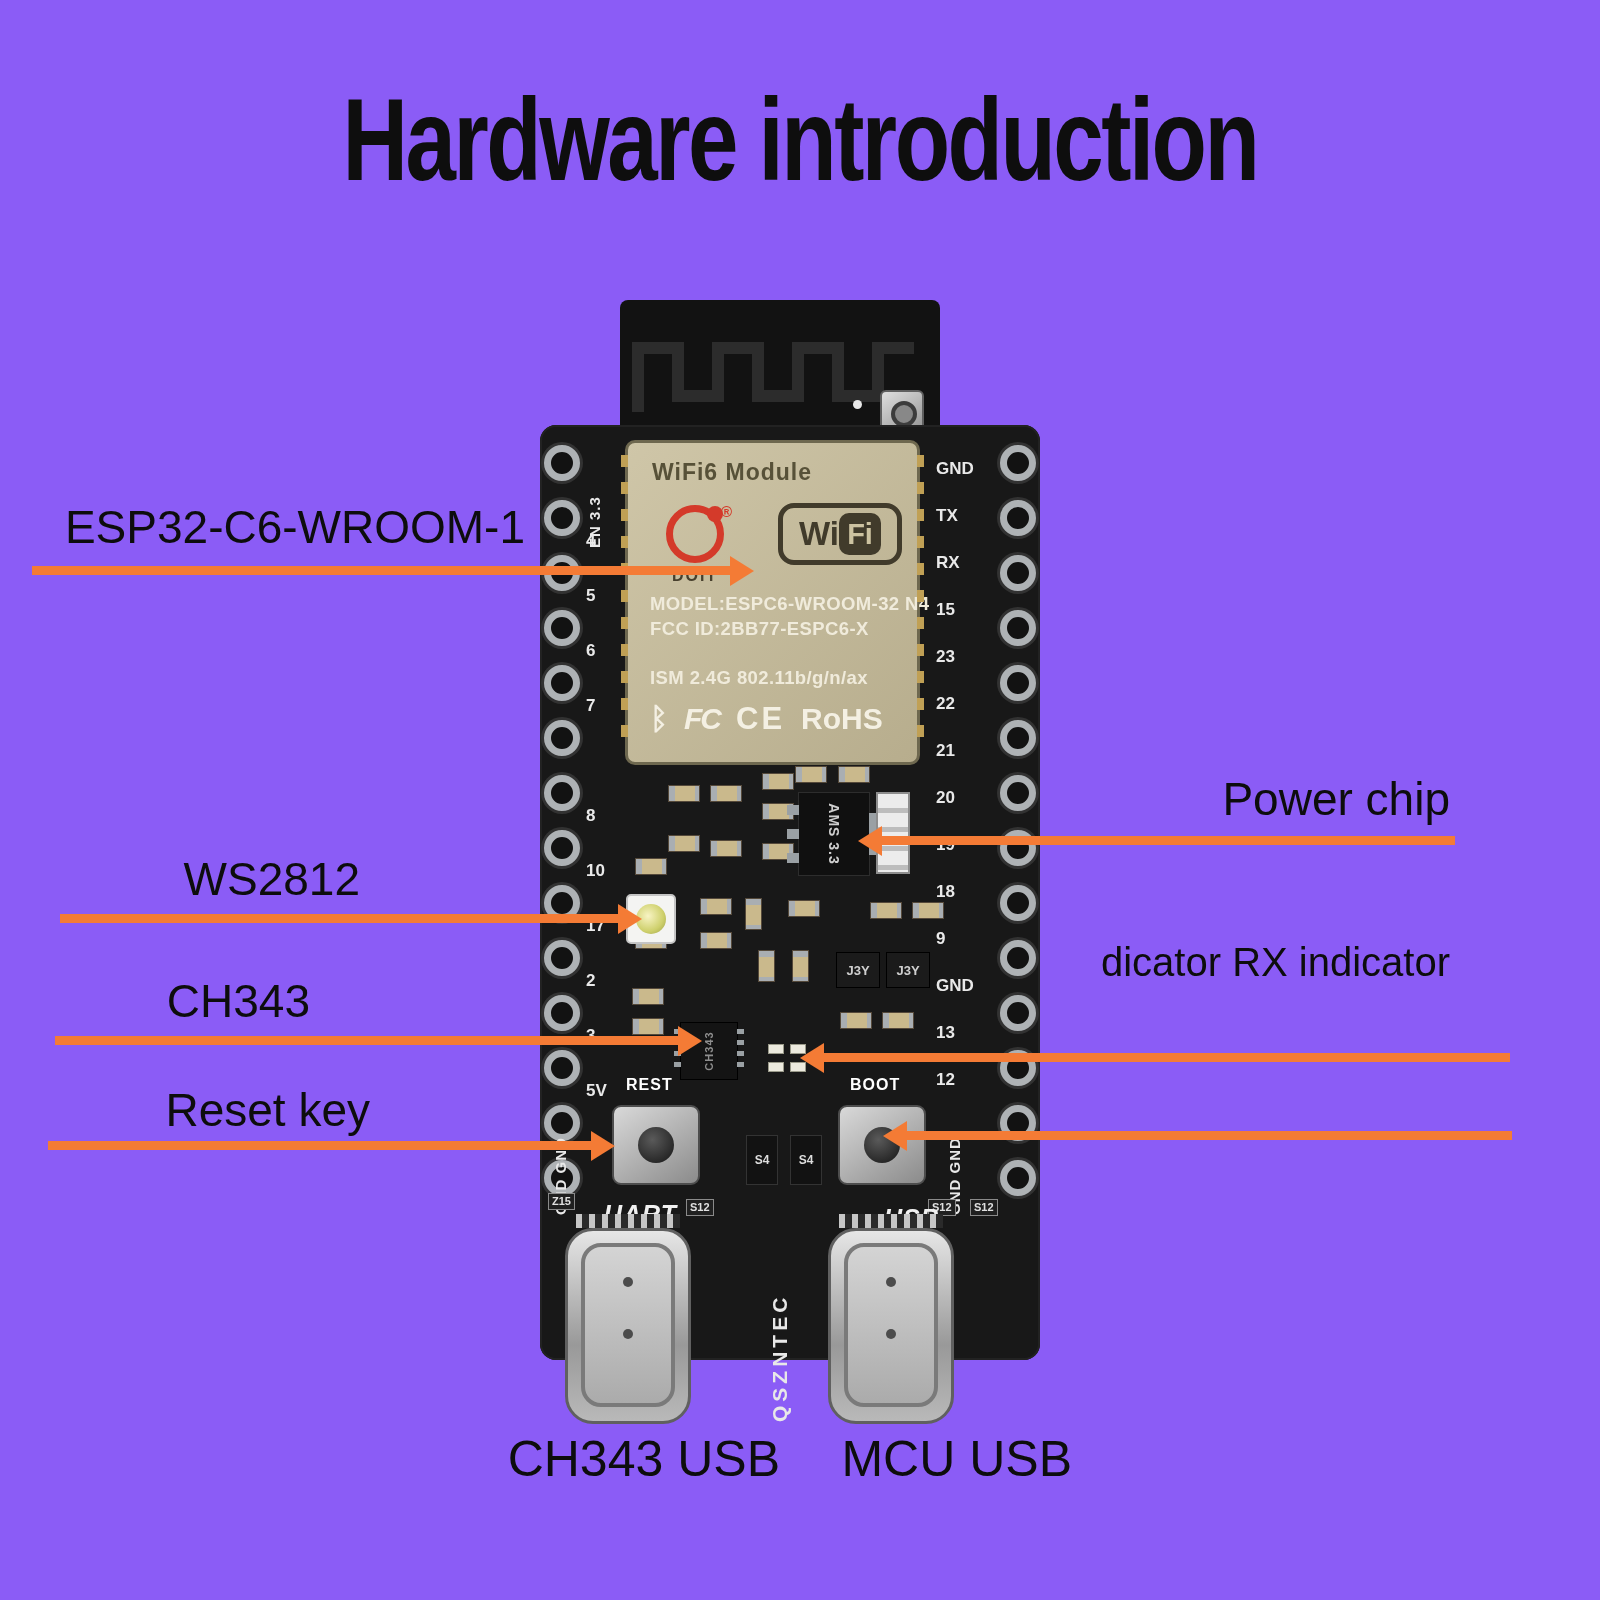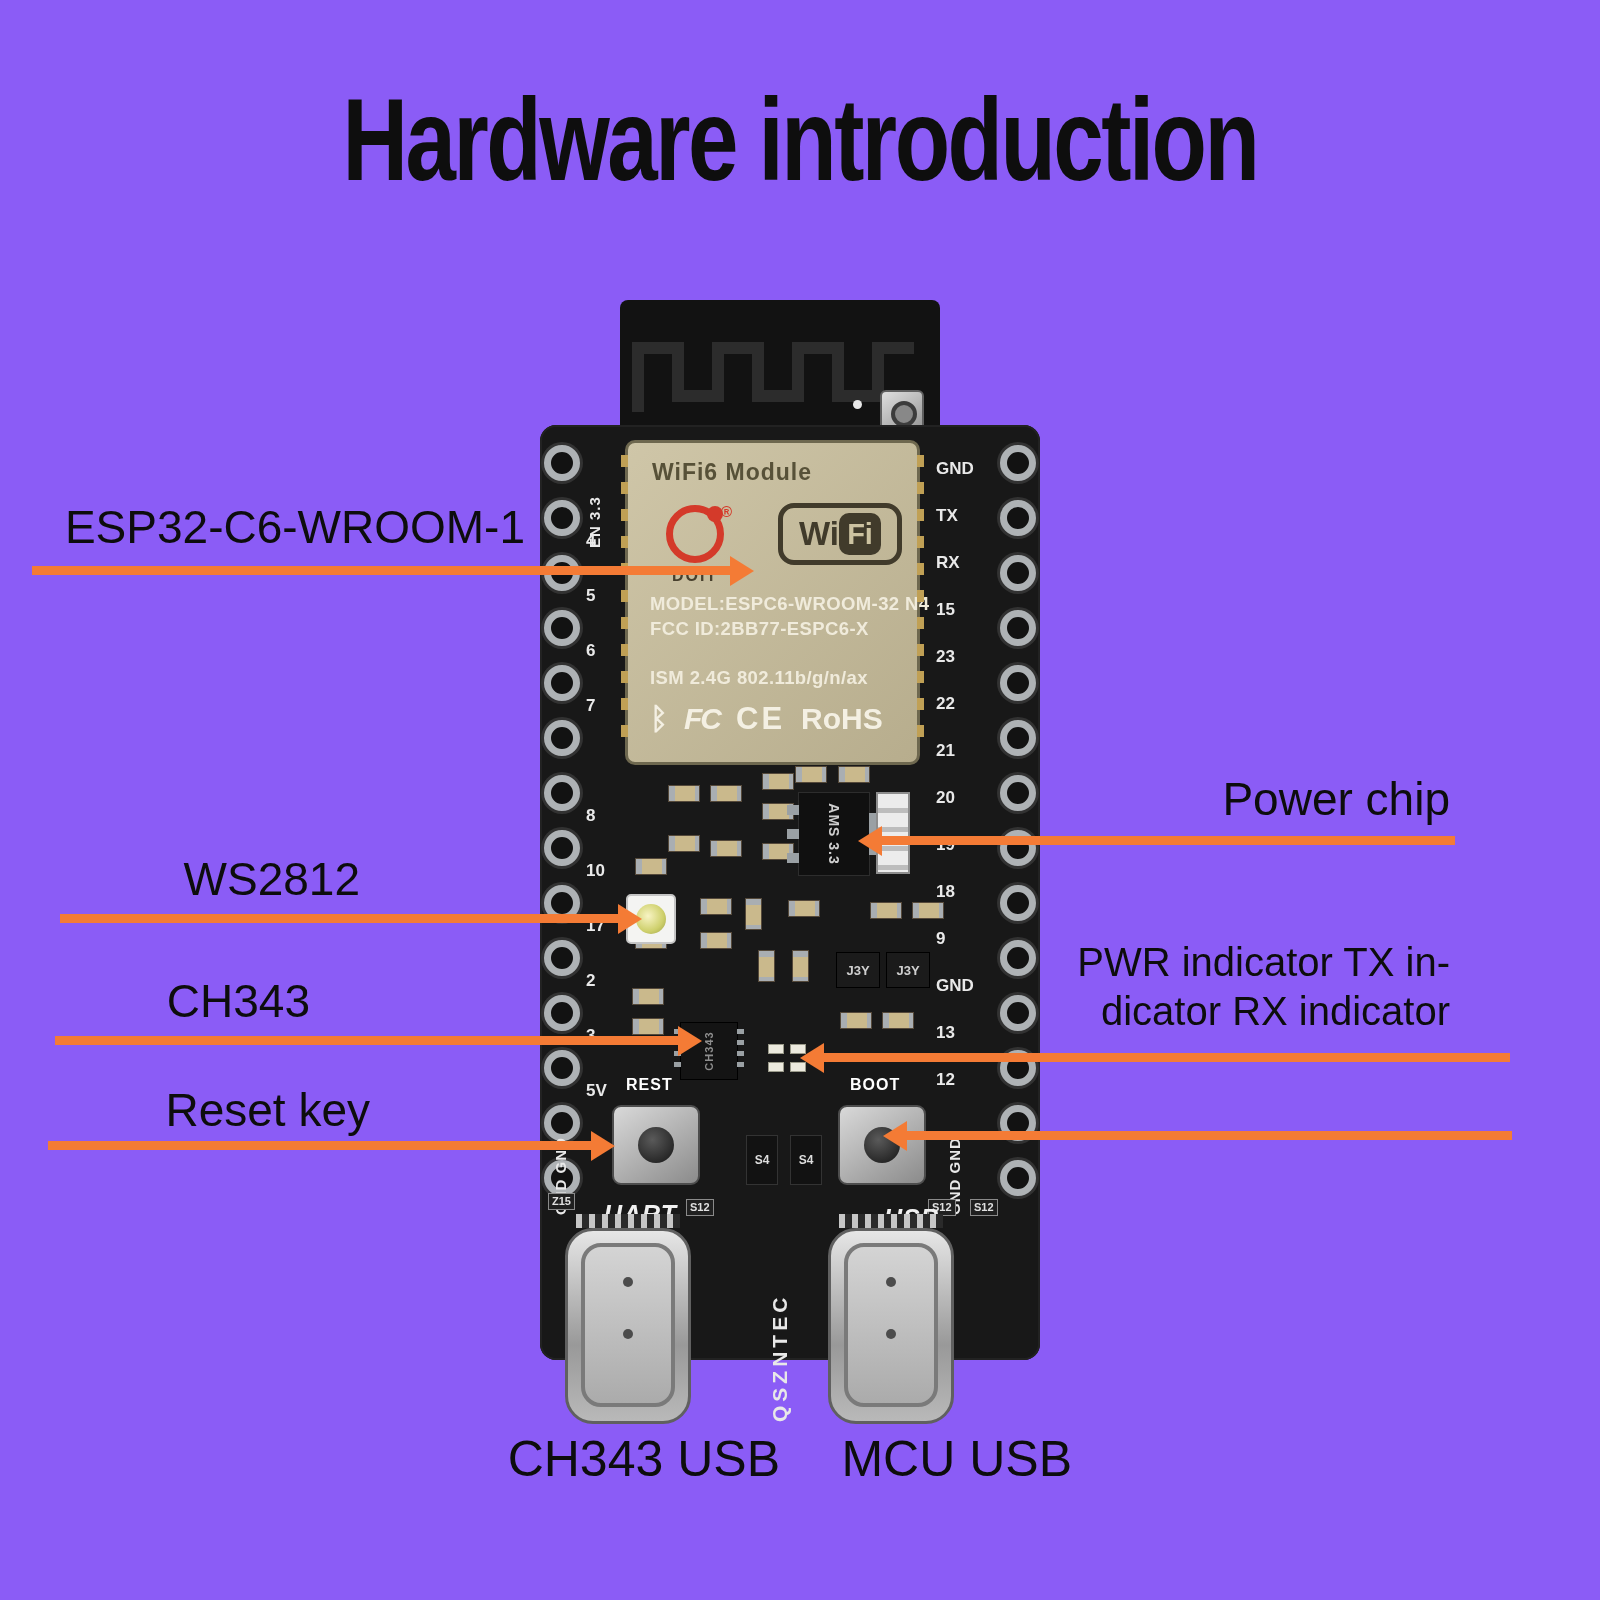--- a/index.html
+++ b/index.html
@@ -330,21 +330,20 @@
   <div class="clabel" style="left:60px;top:974px;width:250px;">CH343</div>
   <div class="cline ar l-ch343"></div>
 
   <div class="clabel" style="left:50px;top:1083px;width:320px;">Reset key</div>
   <div class="cline ar l-reset"></div>
 
   <div class="clabel" style="left:1050px;top:772px;width:400px;">Power chip</div>
   <div class="cline al l-power"></div>
 
   <div class="clabel small" style="left:1030px;top:938px;width:420px;">
-    <div>PWR indicator TX in-</div>
     <div>dicator RX indicator</div>
   </div>
   <div class="cline al l-ind"></div>
 
   <div class="cline al l-boot"></div>
 
   <div class="clabel big" style="left:470px;top:1430px;width:310px;">CH343 USB</div>
   <div class="clabel big" style="left:808px;top:1430px;width:264px;">MCU USB</div>
 
 </div>

